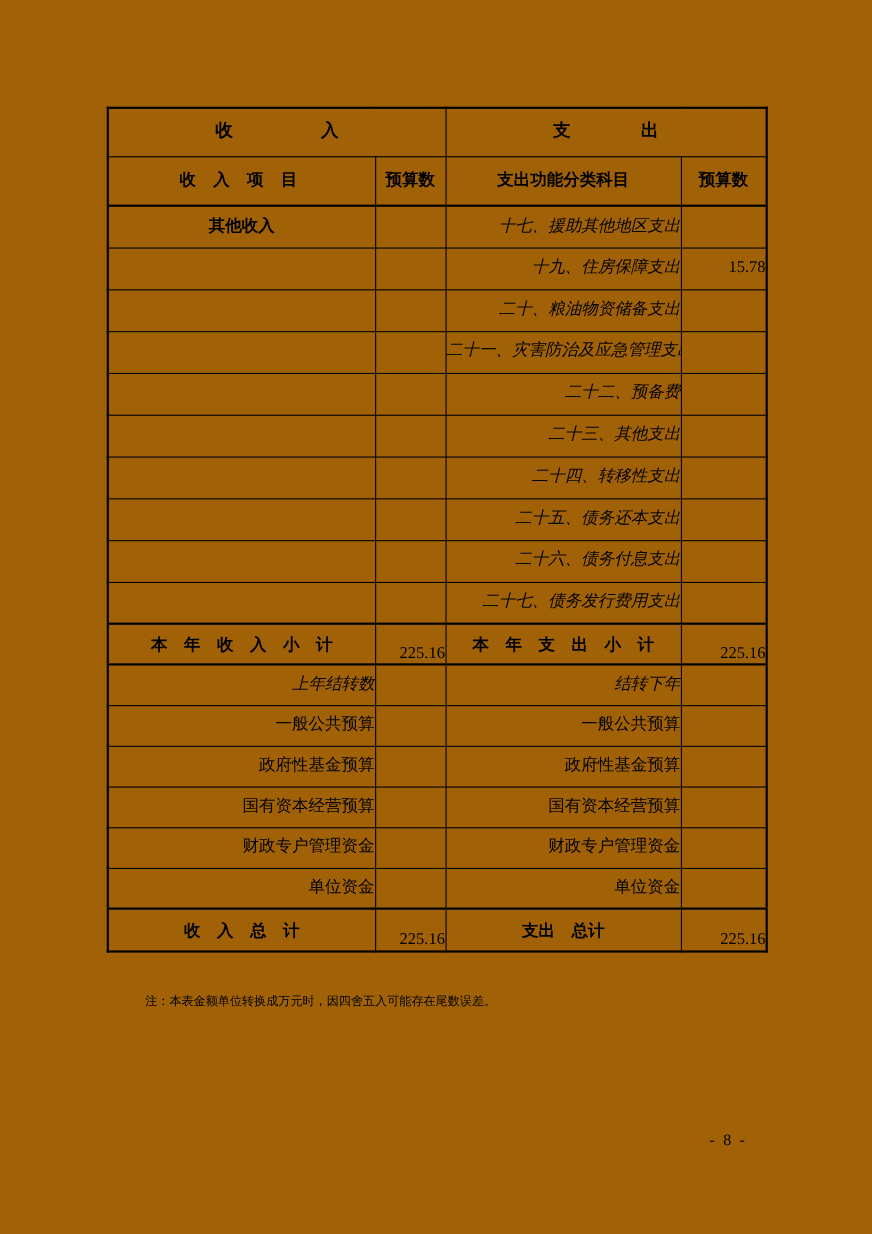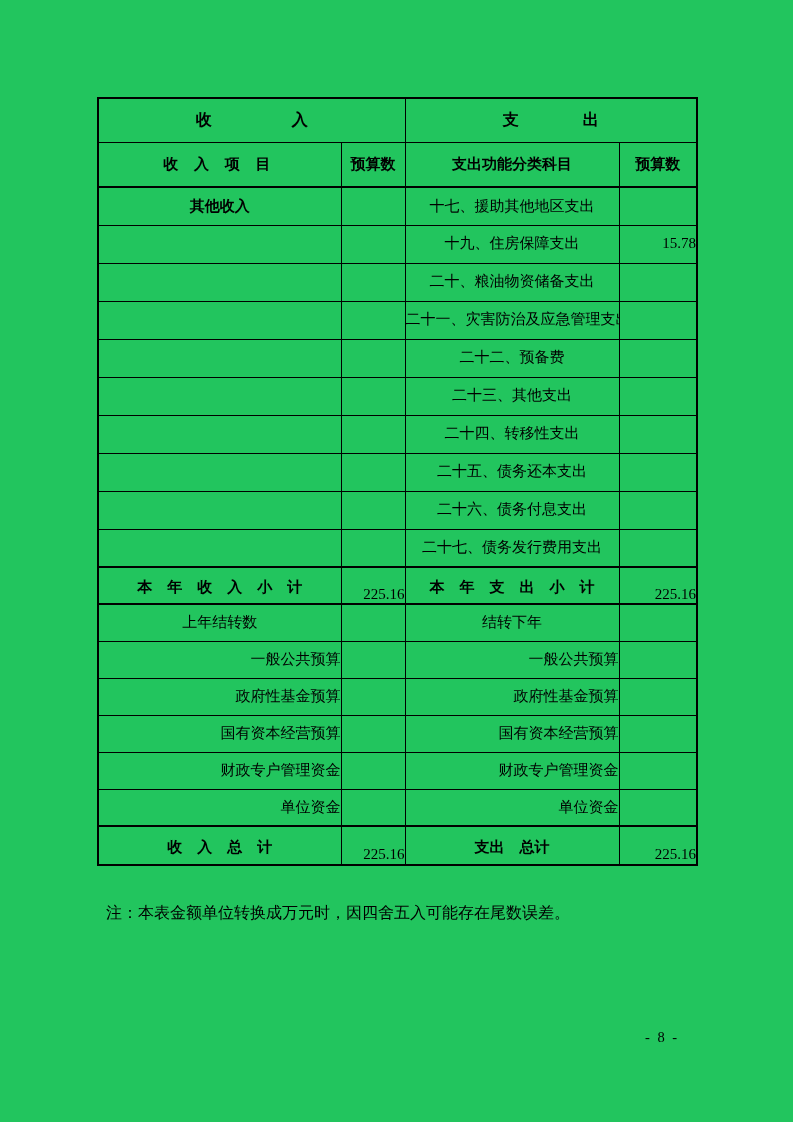--- a/index.html
+++ b/index.html
@@ -1,21 +1,21 @@
 <!DOCTYPE html>
 <html><head>
 <meta charset="utf-8">
 <style>
   * { box-sizing: border-box; }
   html, body { margin: 0; padding: 0; background: #ffffff; }
   .sheet {
     position: relative;
     width: 793px;
     height: 1122px;
-    background: #22c55e;
+    background: #a16207;
     font-family: "Liberation Serif", "DejaVu Serif", serif;
     color: #000000;
     overflow: hidden;
   }
   table.budget {
     position: absolute;
     left: 97px;
     top: 97px;
     width: 599px;
     border-collapse: collapse;
@@ -39,30 +39,30 @@
   .ls1 { letter-spacing: 6px; }
   
   tr.r-data td { height: 38px; }
   tr.r-carry td { height: 37px; }
   tr.r-sub td { height: 34px; border-top: 2px solid #000; border-bottom: 2px solid #000; }
   tr.r-total td { height: 39px; border-top: 2px solid #000; font-family: Liberation Serif, serif; }
   tr.r-total td.itm { font-weight: bold; }
   
   td.itm { padding-top: 5px; }
   td.ctr { text-align: center; font-weight: bold; }
-  td.lft { text-align: center; padding-left: 13px; }
+  td.lft { text-align: right; padding-left: 13px; font-style: italic; }
   td.ind { text-align: right; padding-left: 38px; }
   td.num { text-align: right; padding-right: 5px; padding-top: 5px; font-size: 14.5px; }
   tr.r-sub td.itm, tr.r-total td.itm { padding-top: 3px; }
   tr.r-sub td.num, tr.r-total td.num { padding-top: 18px; }
   .ftn {
     position: absolute;
-    left: 106px;
+    left: 132px;
     top: 903px;
-    font-size: 16px;
+    font-size: 11px;
     white-space: nowrap;
   }
   .pgno {
     position: absolute;
     left: 645px;
     top: 1029px;
     font-size: 14.5px;
     letter-spacing: 2px;
     white-space: nowrap;
   }

